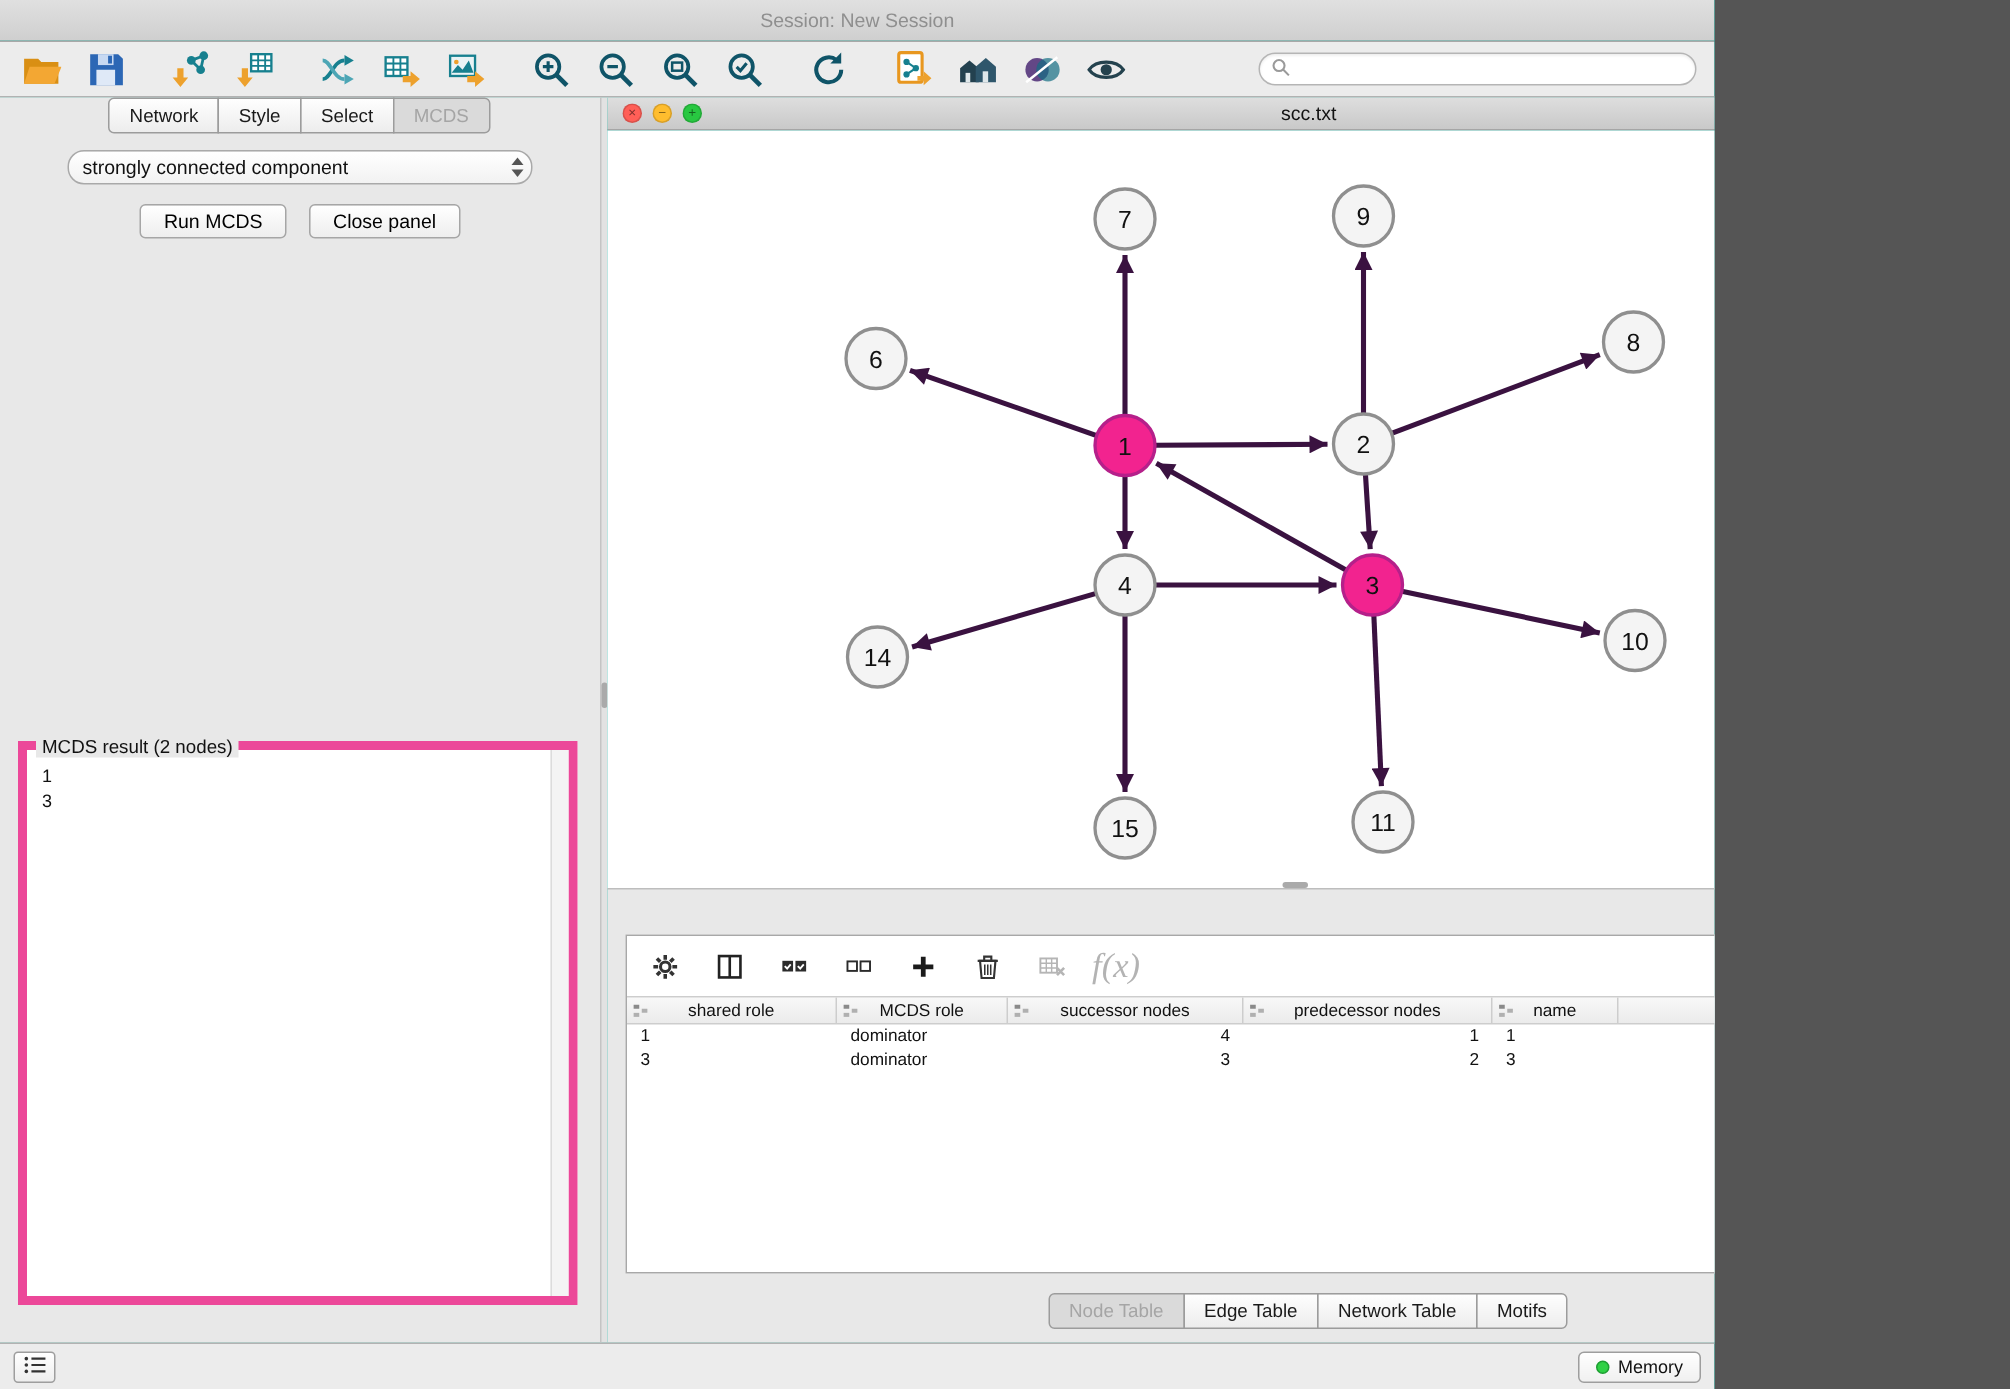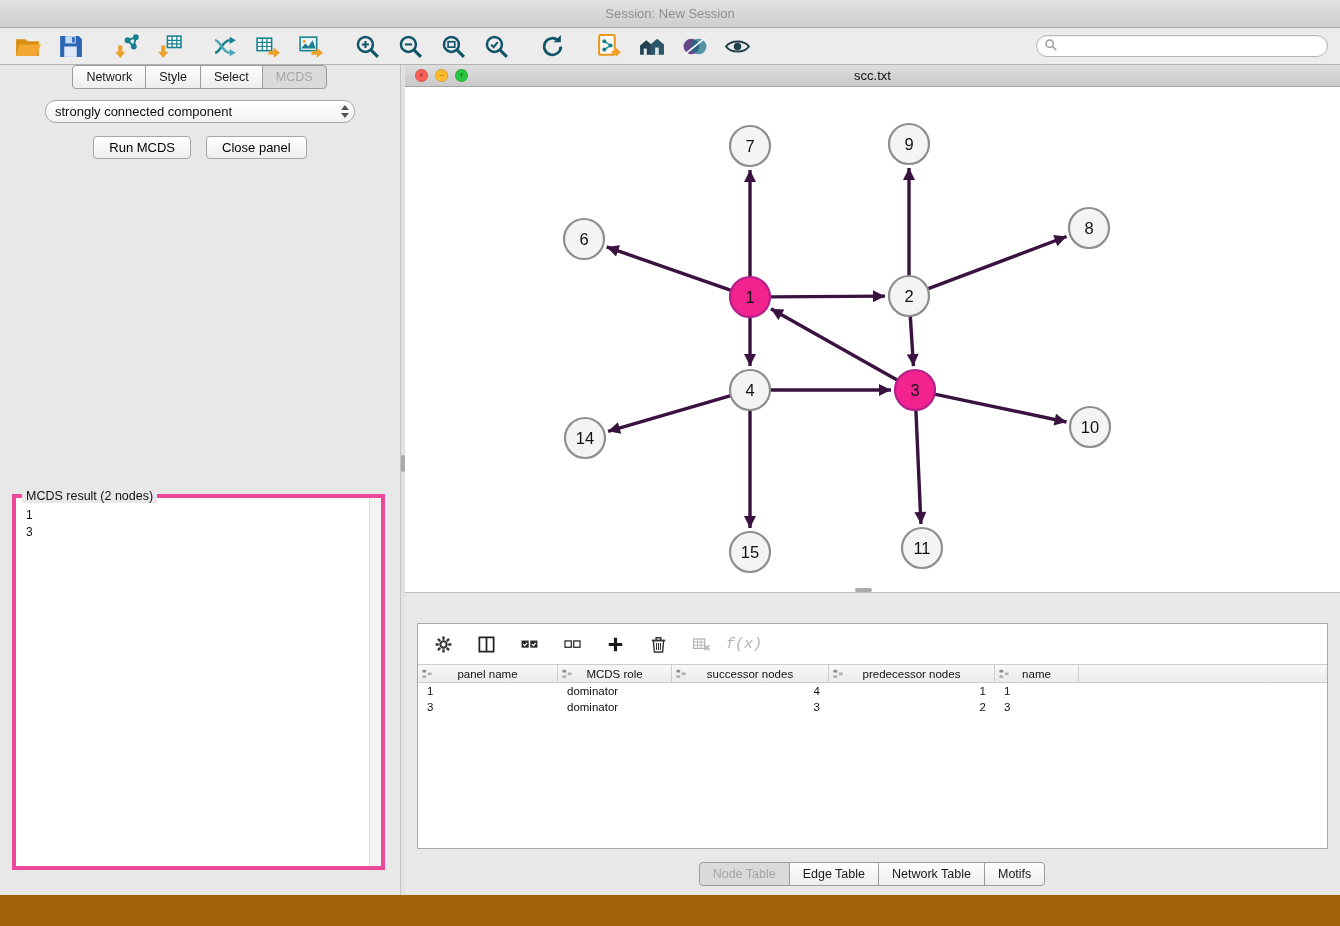--- a/index.html
+++ b/index.html
@@ -1,17 +1,17 @@
 <!DOCTYPE html>
 <html><head>
 <meta charset="utf-8">
 <style>
   * { box-sizing: border-box; margin: 0; padding: 0; }
   body { font-family: "Liberation Sans", sans-serif; background: #555; }
-  .app { position: relative; width: 1340px; height: 926px; background: #a16207; overflow: hidden; font-size: 13px; color: #111; }
+  .app { position: relative; width: 1143px; height: 926px; background: #14b8a6; overflow: hidden; font-size: 13px; color: #111; }
 
   
   .titlebar { position: absolute; left:0; top:0; width:100%; height:28px;
     background: linear-gradient(#e0e0e0,#cfcfcf); border-bottom:1px solid #a8a8a8;
     display:flex; align-items:center; justify-content:center; color:#8f8f8f; font-size:13px; }
 
   
   .toolbar { position:absolute; left:0; top:28px; width:100%; height:37px;
     background:#ececec; border-bottom:1px solid #b2b2b2; display:flex; align-items:center; padding-left:12px; }
   .tb-group { display:flex; gap:13px; margin-right:26px; }
@@ -35,21 +35,21 @@
   .cp-body { text-align:center; }
   .opt-label { margin-top:24px; font-size:13px; }
   .dropdown { width:310px; height:23px; margin:11px auto 0; border:1px solid #a9a9a9; border-radius:11px;
     background:linear-gradient(#ffffff,#f2f2f2); display:flex; align-items:center; padding-left:9px;
     font-size:13px; position:relative; text-align:left; }
   .dd-arrows { position:absolute; right:5px; top:4px; display:flex; flex-direction:column; gap:3px; }
   .dd-up { width:0; height:0; border-left:4px solid transparent; border-right:4px solid transparent; border-bottom:5px solid #555; }
   .dd-down { width:0; height:0; border-left:4px solid transparent; border-right:4px solid transparent; border-top:5px solid #555; }
   .btn-row { display:flex; justify-content:center; gap:15px; margin-top:13px; }
   .push-btn { border:1px solid #a6a6a6; border-radius:4px; background:linear-gradient(#ffffff,#eeeeee); padding:3px 15px; font-size:13px; }
-  .result-box { position:absolute; left:12px; width:373px; top:429px; height:376px; border:4px solid #ec4899; background:#fff; }
+  .result-box { position:absolute; left:12px; width:373px; top:429px; height:376px; border:6px solid #ec4899; background:#fff; }
   .result-legend { position:absolute; top:-9px; left:6px; background:#e8e8e8; padding:0 4px; font-size:12.5px; }
   .result-lines { padding:9px 10px; font-size:12px; line-height:17px; }
   .result-scroll { position:absolute; right:0; top:0; bottom:0; width:12px; background:#f4f4f4; border-left:1px solid #dcdcdc; }
 
   
   .divider { position:absolute; left:400px; top:65px; width:5px; height:830px; background:#e2e2e2; border-left:1px solid #c4c4c4; }
   .v-nub { position:absolute; left:401px; top:455px; width:4px; height:17px; background:#aaa; border-radius:2px; }
 
   
   .net-window { position:absolute; left:405px; top:65px; width:935px; height:527px; }
@@ -61,21 +61,21 @@
   .net-canvas { position:relative; width:100%; height:505px; background:#fff; }
   .net-canvas svg { position:absolute; left:0; top:0; }
   .h-nub { position:absolute; left:450px; bottom:0; width:17px; height:4px; background:#aaa; border-radius:2px; }
 
   
   .table-panel { position:absolute; left:405px; top:592px; width:935px; height:303px; background:#e8e8e8; border-top:1px solid #bdbdbd; }
   .tp-box { position:absolute; left:12px; right:12px; top:30px; bottom:46px; background:#fff; border:1px solid #a8a8a8; overflow:hidden; }
   .tp-toolbar { height:40px; display:flex; align-items:center; gap:21px; padding-left:14px; }
   .tp-toolbar .tt-btn { width:22px; height:22px; display:flex; align-items:center; justify-content:center; }
   .tt-btn svg { width:19px; height:19px; }
-  .fx { font-family:Liberation Mono, monospace; font-style:italic; font-size:15px; color:#b3b3b3; }
+  .fx { font-family:Liberation Serif, serif; font-style:italic; font-size:23px; color:#b3b3b3; }
   .thead { display:flex; background:linear-gradient(#f8f8f8,#ebebeb); border-top:1px solid #cdcdcd; border-bottom:1px solid #cdcdcd; height:19px; font-size:11.5px; }
   .th { position:relative; display:flex; align-items:center; justify-content:center; border-right:1px solid #cdcdcd; }
   .th .cicon { position:absolute; left:4px; top:4px; }
   .tr { display:flex; height:16px; align-items:center; font-size:11.5px; }
   .td { padding:0 9px; overflow:hidden; white-space:nowrap; }
   .tp-tabs { position:absolute; left:0; right:0; bottom:9px; display:flex; justify-content:center; }
 
   
   .statusbar { position:absolute; left:0; bottom:0; width:100%; height:31px; background:#ececec;
     border-top:1px solid #b2b2b2; display:flex; align-items:center; padding:0 9px; }
@@ -405,21 +405,21 @@
             <span class="fx">f(x)</span>
           </div>
         </div>
       <div class="thead" id="thead">
           <div class="th" style="width: 140px;">
             <svg class="cicon" viewBox="0 0 12 12" width="10" height="10">
               <rect x="0.5" y="1" width="4.5" height="3.2" fill="#8a8a8a"></rect>
               <rect x="0.5" y="7.5" width="4.5" height="3.2" fill="#b0b0b0"></rect>
               <rect x="7" y="4.2" width="4.5" height="3.2" fill="#b0b0b0"></rect>
             </svg>
-            <span>panel name</span>
+            <span>shared role</span>
           </div>
           <div class="th" style="width: 114px;">
             <svg class="cicon" viewBox="0 0 12 12" width="10" height="10">
               <rect x="0.5" y="1" width="4.5" height="3.2" fill="#8a8a8a"></rect>
               <rect x="0.5" y="7.5" width="4.5" height="3.2" fill="#b0b0b0"></rect>
               <rect x="7" y="4.2" width="4.5" height="3.2" fill="#b0b0b0"></rect>
             </svg>
             <span>MCDS role</span>
           </div>
           <div class="th" style="width: 157px;">
@@ -465,14 +465,28 @@
         </div>
     </div>
     <div class="tp-tabs" id="tp-tabs">
         <div class="tab active">Node Table</div>
         <div class="tab">Edge Table</div>
         <div class="tab">Network Table</div>
         <div class="tab">Motifs</div>
       </div>
   </div>
 
+  <div class="statusbar">
+    <div class="list-btn">
+      <span><svg width="17" height="14" viewBox="0 0 20 16">
+            <circle cx="3" cy="3" r="1.4" fill="#333"></circle>
+            <circle cx="3" cy="8" r="1.4" fill="#333"></circle>
+            <circle cx="3" cy="13" r="1.4" fill="#333"></circle>
+            <path d="M7 3h11M7 8h11M7 13h11" stroke="#333" stroke-width="1.6"></path>
+          </svg></span>
+    </div>
+    <div class="memory-btn">
+      <span class="memdot"></span>
+      <span>Memory</span>
+    </div>
+  </div>
 
 </div>
 
 </body></html>

